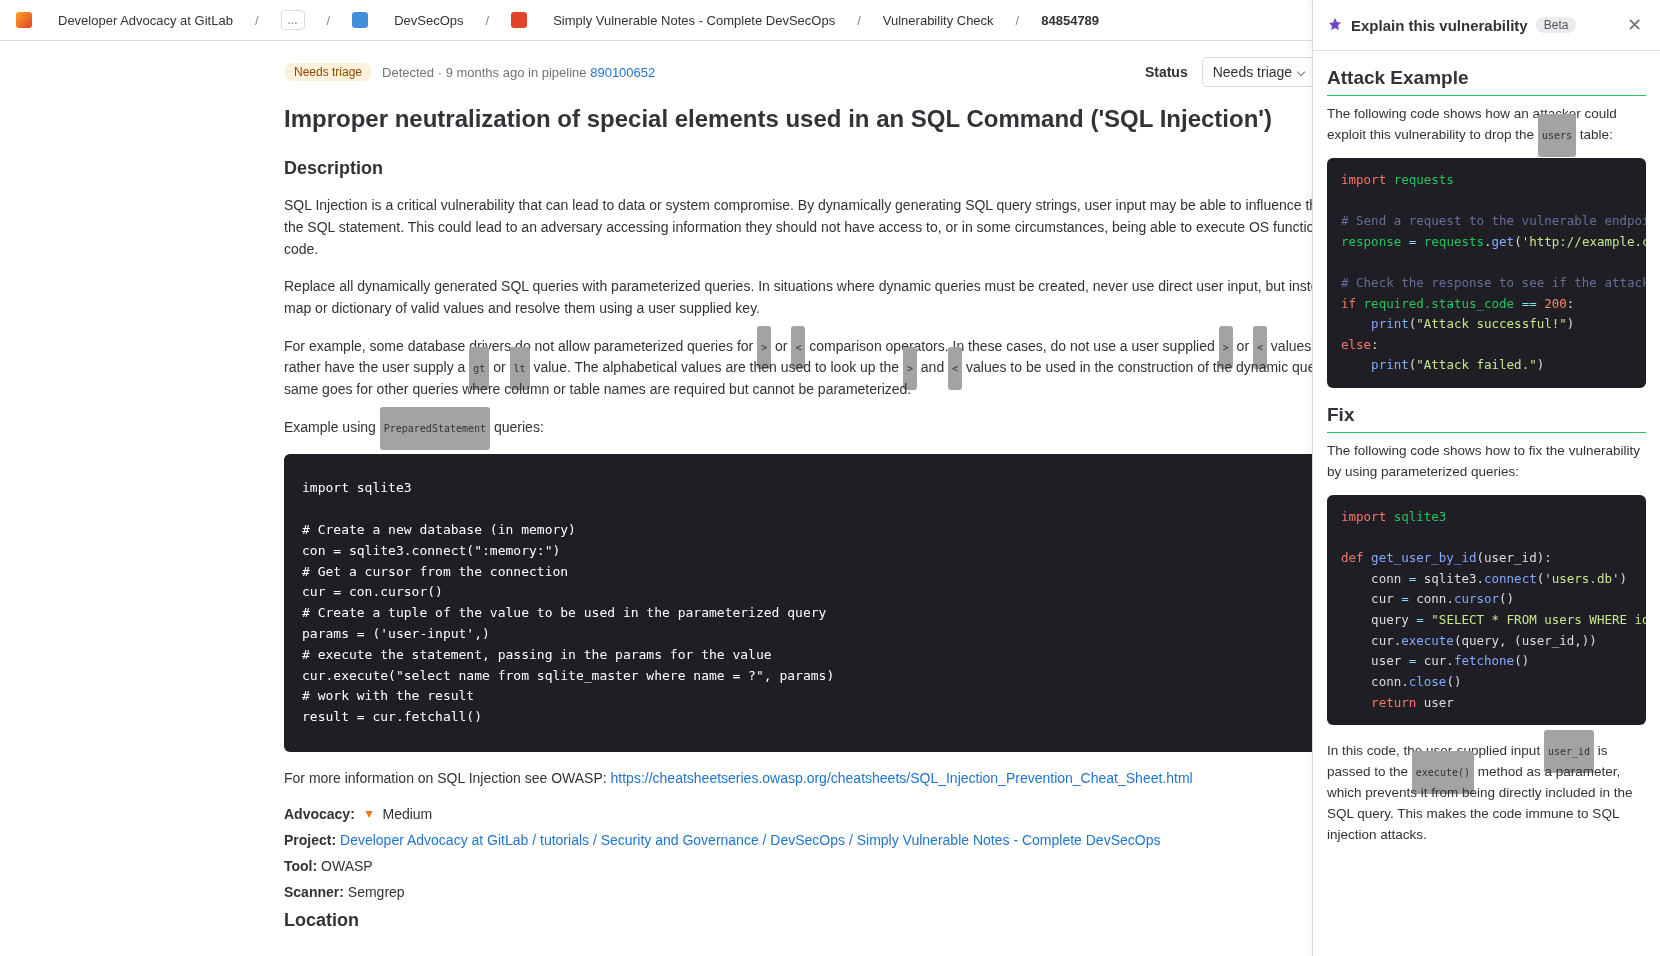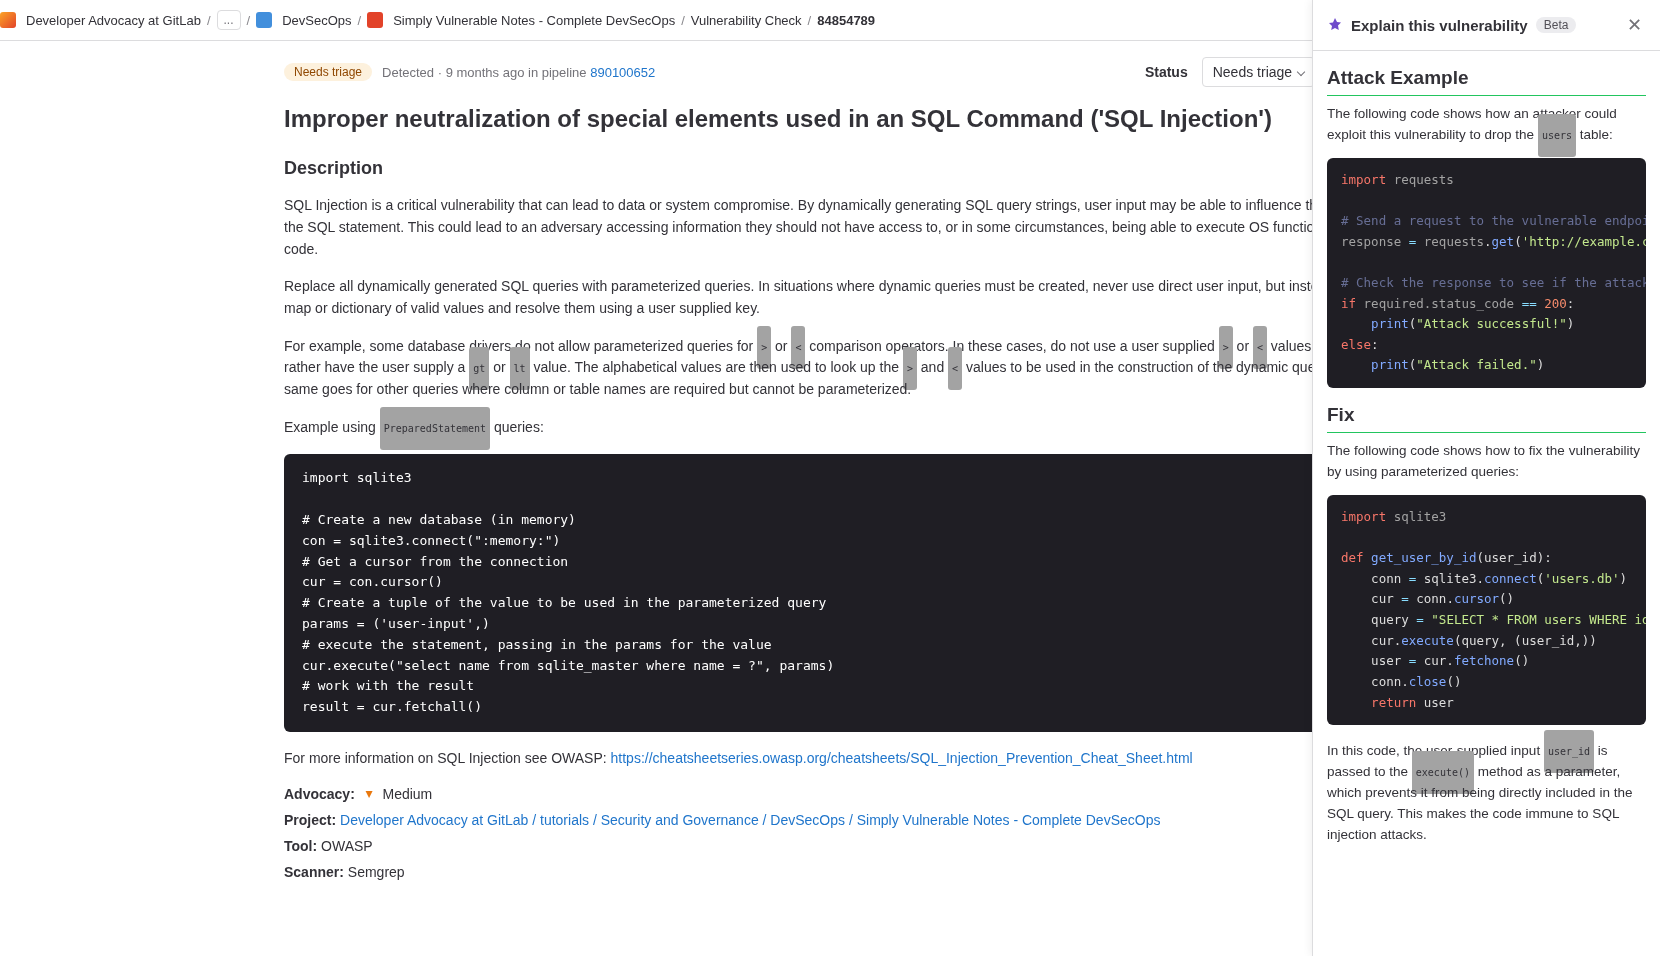--- a/index.html
+++ b/index.html
@@ -1,17 +1,17 @@
 <!DOCTYPE html>
 <html><head>
 <meta charset="utf-8">
 <style>
 * { margin: 0; padding: 0; box-sizing: border-box; }
 body { font-family: -apple-system, BlinkMacSystemFont, "Segoe UI", Helvetica, Arial, sans-serif; font-size: 14px; color: #333238; background: #fff; }
-.topbar { display: flex; align-items: center; padding: 10px 0; border-bottom: 1px solid #dcdcde; gap: 6px; font-size: 13px; }
+.topbar { display: flex; align-items: center; padding: 10px 16px; border-bottom: 1px solid #dcdcde; gap: 22px; font-size: 13px; }
 .crumb { color: #333238; text-decoration: none; }
 .crumb-sep { color: #89888d; }
 .crumb-id { font-weight: 600; color: #333238; }
 .more-box { border: 1px solid #dcdcde; border-radius: 4px; padding: 0 6px; height: 20px; display: inline-flex; align-items: center; font-size: 12px; color: #737278; }
 .avatar-sq { width: 16px; height: 16px; border-radius: 3px; display: inline-block; background: #fdb; margin-right: 4px; vertical-align: middle; }
 .avatar-blue { background: #428fdc; }
 .avatar-red { background: #e24329; }
 .container { max-width: 1140px; margin: 0 auto; padding: 16px 24px; }
 .header-row { display: flex; justify-content: space-between; align-items: center; margin-bottom: 16px; }
 .status-line { display: flex; align-items: center; gap: 10px; }
@@ -20,42 +20,42 @@
 .pipeline-link { color: #1f75cb; text-decoration: none; }
 .right-actions { display: flex; align-items: center; gap: 14px; }
 .status-label { font-weight: 600; }
 .select-box { border: 1px solid #dcdcde; border-radius: 4px; padding: 6px 10px; display: inline-flex; align-items: center; gap: 6px; cursor: pointer; }
 .chevron { border: solid #737278; border-width: 0 1.5px 1.5px 0; display: inline-block; padding: 2.5px; transform: rotate(45deg); }
 .btn-primary { background: #1f75cb; color: #fff; border: none; border-radius: 4px; padding: 7px 10px; display: inline-flex; align-items: center; gap: 4px; cursor: pointer; }
 h1 { font-size: 24px; font-weight: 700; margin-bottom: 24px; line-height: 1.3; }
 h2 { font-size: 18px; font-weight: 700; margin-bottom: 16px; margin-top: 8px; }
 p { margin-bottom: 16px; line-height: 1.55; }
 code.inline { background: #a3a3a3; padding: 16px 4px; border-radius: 3px; font-family: Menlo, Monaco, monospace; font-size: 10px; }
-pre.codebox { background: #1f1e24; color: #fff; border-radius: 6px; padding: 14px 18px; font-family: Menlo, Monaco, monospace; font-size: 13px; line-height: 1.6; overflow-x: auto; margin-bottom: 16px; white-space: pre; }
+pre.codebox { background: #1f1e24; color: #fff; border-radius: 6px; padding: 24px 18px; font-family: Menlo, Monaco, monospace; font-size: 13px; line-height: 1.6; overflow-x: auto; margin-bottom: 16px; white-space: pre; }
 .meta-row { margin-bottom: 10px; }
 .meta-label { font-weight: 700; }
 .link { color: #1f75cb; text-decoration: none; }
 .sev-icon { color: #e9780e; display:inline-block; transform: rotate(180deg); margin: 0 4px; font-size:12px;}
 
 
 .panel { position: fixed; top: 0; right: 0; width: 348px; height: 100vh; background: #fff; border-left: 1px solid #dcdcde; box-shadow: -2px 0 8px rgba(0,0,0,0.06); display: flex; flex-direction: column; }
 .panel-header { display: flex; align-items: center; padding: 14px 14px; border-bottom: 1px solid #dcdcde; gap: 8px; }
 .panel-title { font-weight: 700; font-size: 15px; flex: 1; display:flex; align-items:flex-start; gap:8px;}
 .beta-pill { background: #ececef; color: #535158; border-radius: 10px; padding: 1px 8px; font-size: 12px; font-weight: 500; }
 .close-x { color: #737278; cursor: pointer; font-size: 18px; padding: 0 4px; }
 .panel-body { padding: 16px 14px; overflow-y: auto; }
 .panel-body h3 { font-size: 19px; font-weight: 700; margin-bottom: 8px; padding-bottom: 6px; border-bottom: 1px solid #22c55e; }
 .panel-body p { font-size: 13.5px; margin-bottom: 12px; }
 pre.panel-code { background: #1f1e24; color: #ddd; border-radius: 6px; padding: 12px 14px; font-family: Menlo, Monaco, monospace; font-size: 12.5px; line-height: 1.65; overflow-x: hidden; margin-bottom: 16px; white-space: pre; }
 .tok-kw { color: #f77669; }
 .tok-fn { color: #82aaff; }
 .tok-str { color: #c3e88d; }
 .tok-num { color: #f78c6c; }
 .tok-bl { color: #89ddff; }
-.tok-id { color: #a3a3a3; }
+.tok-id { color: #22c55e; }
 .tok-cm { color: #676e95; }
 </style>
 </head>
 <body>
 
 <div class="topbar">
   <span class="avatar-sq" style="background:linear-gradient(135deg,#fca326,#e24329);"></span>
   <a class="crumb">Developer Advocacy at GitLab</a>
   <span class="crumb-sep">/</span>
   <span class="more-box">...</span>
@@ -134,20 +134,21 @@
   </div>
   <div class="meta-row">
     <span class="meta-label">Tool:</span>
     <span>OWASP</span>
   </div>
   <div class="meta-row">
     <span class="meta-label">Scanner:</span>
     <span>Semgrep</span>
   </div>
 
+  <h2>Location</h2>
 </div>
 
 <div class="panel">
   <div class="panel-header">
     <span class="panel-title">
       <svg width="16" height="16" viewBox="0 0 16 16">
           <path fill="#6e49cb" d="M8 1l2 4 4 .5-3 3 .8 4.5L8 11l-3.8 2L5 9 2 6l4-.5z"></path>
         </svg>
       <span>Explain this vulnerability</span>
       <span class="beta-pill">Beta</span>

